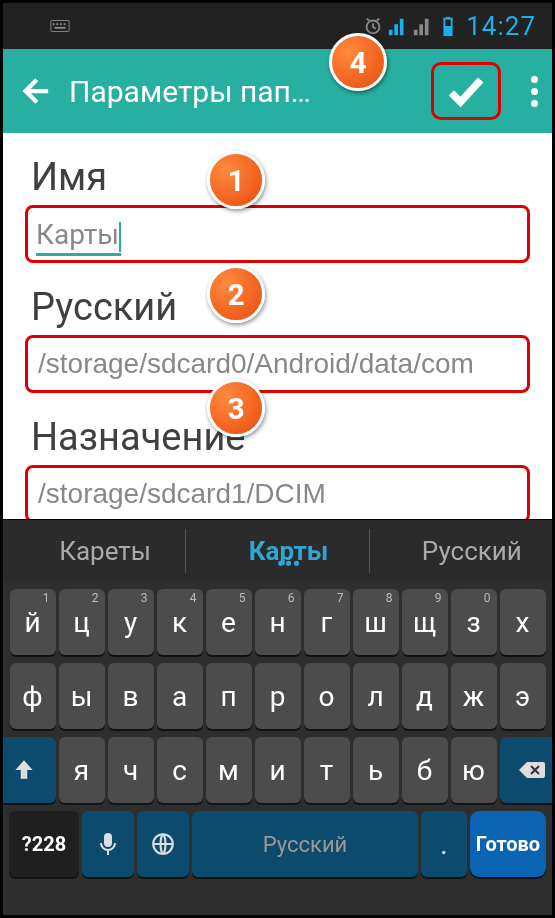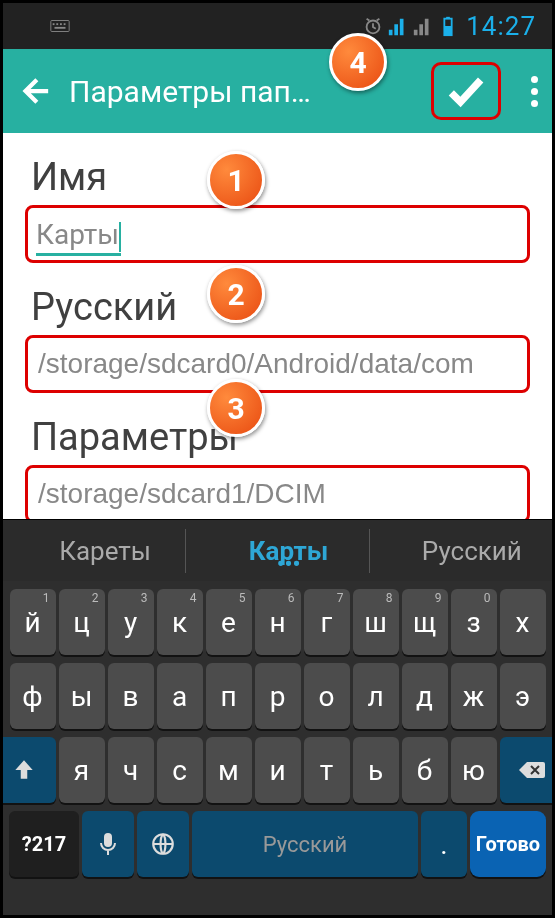--- a/index.html
+++ b/index.html
@@ -166,21 +166,21 @@
       <span class="underline" style="color:#888;font-size:28px;">
         <span>Карты</span><span class="cursor-bar"></span>
       </span>
     </div>
 
     <div class="field-label">Русский</div>
     <div class="field-box">
       <input class="field-input" readonly="" value="/storage/sdcard0/Android/data/com" style="">
     </div>
 
-    <div class="field-label">Параметры</div>
+    <div class="field-label">Назначение</div>
     <div class="field-box">
       <input class="field-input" readonly="" value="/storage/sdcard1/DCIM" style="">
     </div>
 
   </div>
 
   <div class="annot" style="top:148px; left:204px;">1</div>
   <div class="annot" style="top:262px; left:204px;">2</div>
   <div class="annot" style="top:376px; left:204px;">3</div>
   <div class="annot" style="top:30px;  left:326px;">4</div>
@@ -231,21 +231,21 @@
       </div>
       <span id="kb-row3-keys" style="display:contents;"><div class="key">я</div><div class="key">ч</div><div class="key">с</div><div class="key">м</div><div class="key">и</div><div class="key">т</div><div class="key">ь</div><div class="key">б</div><div class="key">ю</div></span>
       <div class="key dark wide">
         <svg width="30" height="24" viewBox="0 0 30 24">
             <path d="M10 4h16a2 2 0 012 2v12a2 2 0 01-2 2H10l-8-8z"></path>
             <path d="M14 8l8 8M22 8l-8 8" stroke="#333" stroke-width="2"></path>
           </svg>
       </div>
     </div>
     <div class="kb-row row4">
-      <div class="key darker sym">?217</div>
+      <div class="key darker sym">?228</div>
       <div class="key dark mic">
         <svg width="20" height="26" viewBox="0 0 20 26">
             <rect x="6" y="2" width="8" height="14" rx="4"></rect>
             <path d="M3 12a7 7 0 0014 0M10 19v5" stroke="#ddd" stroke-width="2" fill="none"></path>
           </svg>
       </div>
       <div class="key dark globe">
         <svg width="26" height="26" viewBox="0 0 24 24">
             <circle cx="12" cy="12" r="9" fill="none" stroke="#ddd" stroke-width="2"></circle>
             <path d="M3 12h18M12 3c3 3 3 15 0 18M12 3c-3 3-3 15 0 18" fill="none" stroke="#ddd" stroke-width="2"></path>

